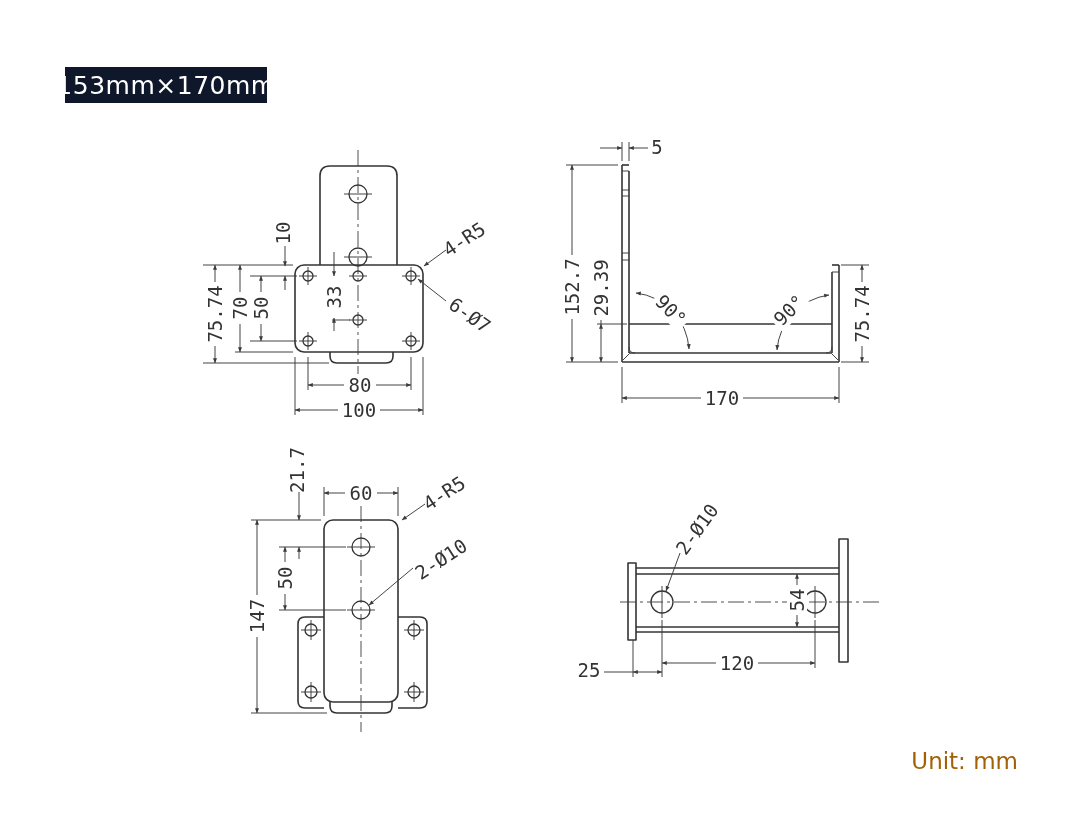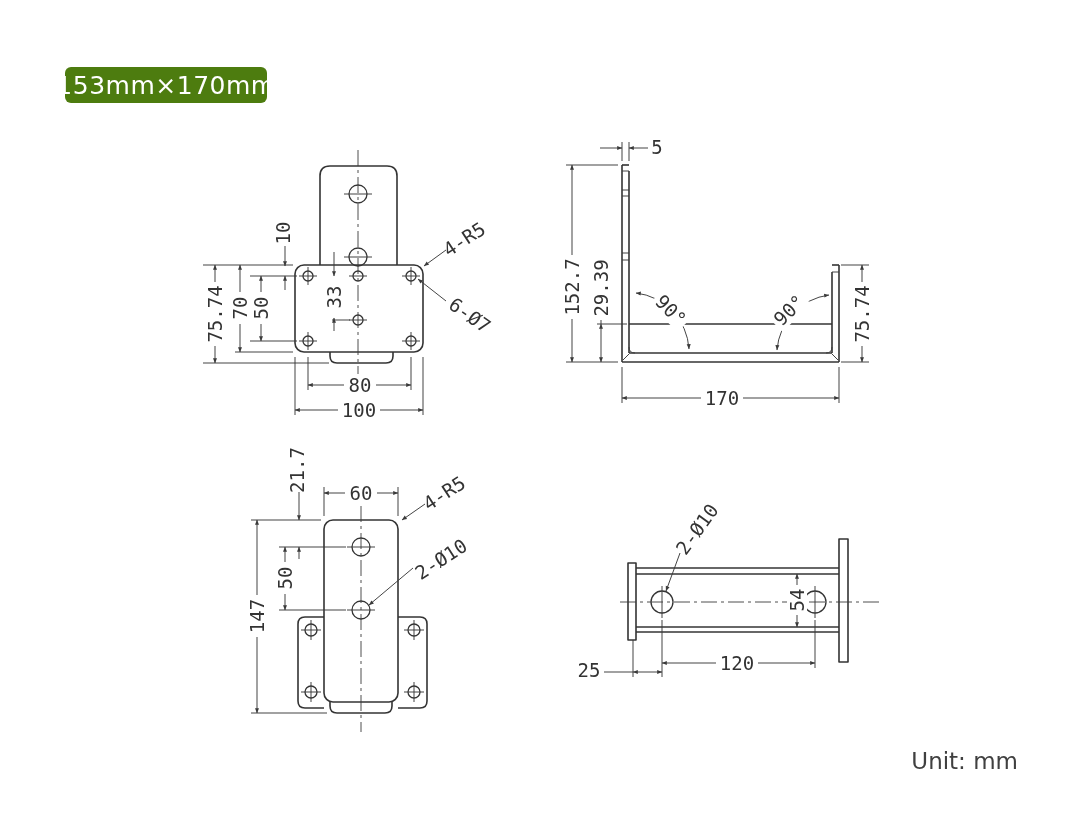--- a/index.html
+++ b/index.html
@@ -1,36 +1,36 @@
 <!DOCTYPE html>
 <html><head>
 <meta charset="utf-8">
 <style>
   html,body{margin:0;padding:0;background:#fff;}
   .canvas{position:relative;width:1080px;height:831px;background:#ffffff;overflow:hidden;
           font-family:"DejaVu Sans",sans-serif;}
   .size-badge{position:absolute;left:65px;top:67px;width:202px;height:36px;background:#1b6e4a;
               color:#fff;display:flex;align-items:center;justify-content:center;
               font-size:25px;font-weight:400;letter-spacing:.5px;}
-  .unit-label{position:absolute;right:62px;top:748px;color:#404040;font-size:23px;}
+  .unit-label{position:absolute;right:62px;top:748px;color:#a16207;font-size:23px;}
   svg{position:absolute;left:0;top:0;}
   .ol{stroke:#343434;stroke-width:1.6;fill:none;stroke-linejoin:round;}
   .hl{stroke:#343434;stroke-width:1.3;fill:none;}
   .tl{stroke:#3a3a3a;stroke-width:0.95;fill:none;}
   .cl{stroke:#3a3a3a;stroke-width:0.9;fill:none;stroke-dasharray:16 4 3 4;}
   .bgr{fill:#ffffff;stroke:none;}
   text.dim{font-family:"DejaVu Sans Mono",monospace;font-size:19px;fill:#333;
            text-anchor:middle;dominant-baseline:central;}
 </style>
 </head>
 <body>
 
 <div class="canvas">
 
-  <div class="size-badge" style="background: #4d7c0f; border-radius: 6px;">
+  <div class="size-badge" style="background: #0f172a;">
     <span>153mm×170mm</span>
   </div>
 
   <svg width="1080" height="831" viewBox="0 0 1080 831">
     <defs>
       <marker id="arr" viewBox="0 0 10 10" refX="9.6" refY="5" markerWidth="13" markerHeight="5" orient="auto-start-reverse" markerUnits="userSpaceOnUse">
         <path d="M0,1 L10,5 L0,9 Z" fill="#3a3a3a"></path>
       </marker>
     </defs>
 

